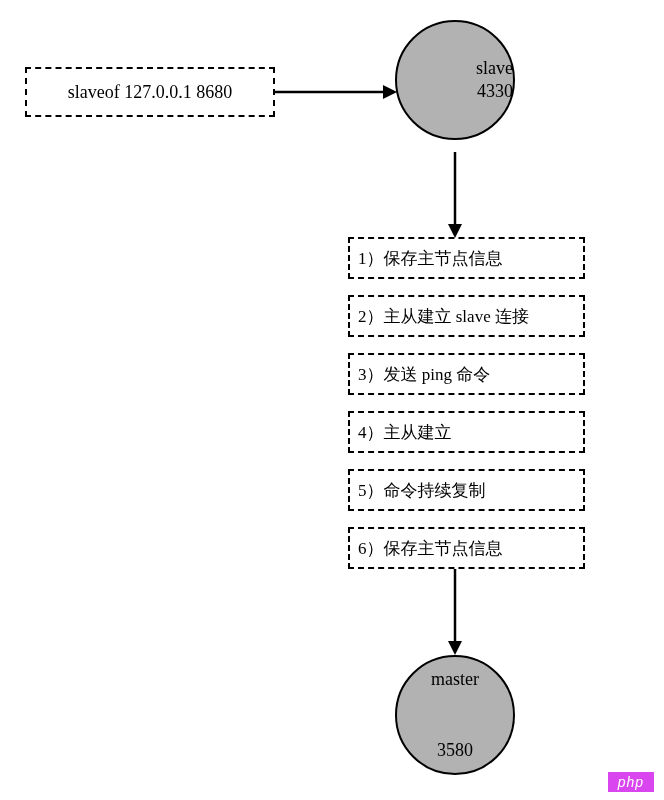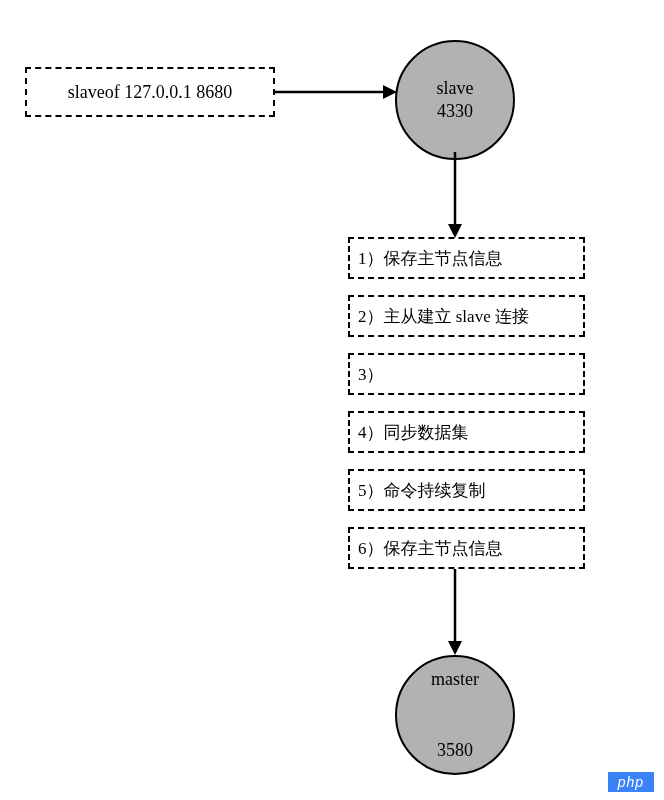--- a/index.html
+++ b/index.html
@@ -37,21 +37,22 @@
       display: flex;
       flex-direction: column;
       align-items: center;
       justify-content: center;
       font-size: 18px;
       font-family: serif;
       line-height: 1.3;
     }
     .slave-node {
       left: 395px;
-      top: 40px;
+      top: 20px;
+      align-items: flex-end;
     }
     .master-node {
       left: 395px;
       top: 655px;
       gap: 48px;
     }
     .step-box {
       position: absolute;
       left: 348px;
       width: 237px;
@@ -68,21 +69,21 @@
     .step-4 { top: 411px; }
     .step-5 { top: 469px; }
     .step-6 { top: 527px; }
     .arrow {
       position: absolute;
     }
     .watermark {
       position: absolute;
       bottom: 8px;
       right: 10px;
-      background: #3b82f6;
+      background: #d946ef;
       color: #fff;
       font-family: Arial, sans-serif;
       font-size: 14px;
       padding: 2px 10px;
       font-style: italic;
       letter-spacing: 1px;
     }
   </style>
 </head>
 <body>
@@ -109,24 +110,25 @@
 <div class="step-box step-1">
   <span>1）</span>
   <span>保存主节点信息</span>
 </div>
 <div class="step-box step-2">
   <span>2）</span>
   <span>主从建立 slave 连接</span>
 </div>
 <div class="step-box step-3">
   <span>3）</span>
+  <span>发送 ping 命令</span>
 </div>
 <div class="step-box step-4">
   <span>4）</span>
-  <span>同步数据集</span>
+  <span>主从建立</span>
 </div>
 <div class="step-box step-5">
   <span>5）</span>
   <span>命令持续复制</span>
 </div>
 <div class="step-box step-6">
   <span>6）</span>
   <span>保存主节点信息</span>
 </div>
 

